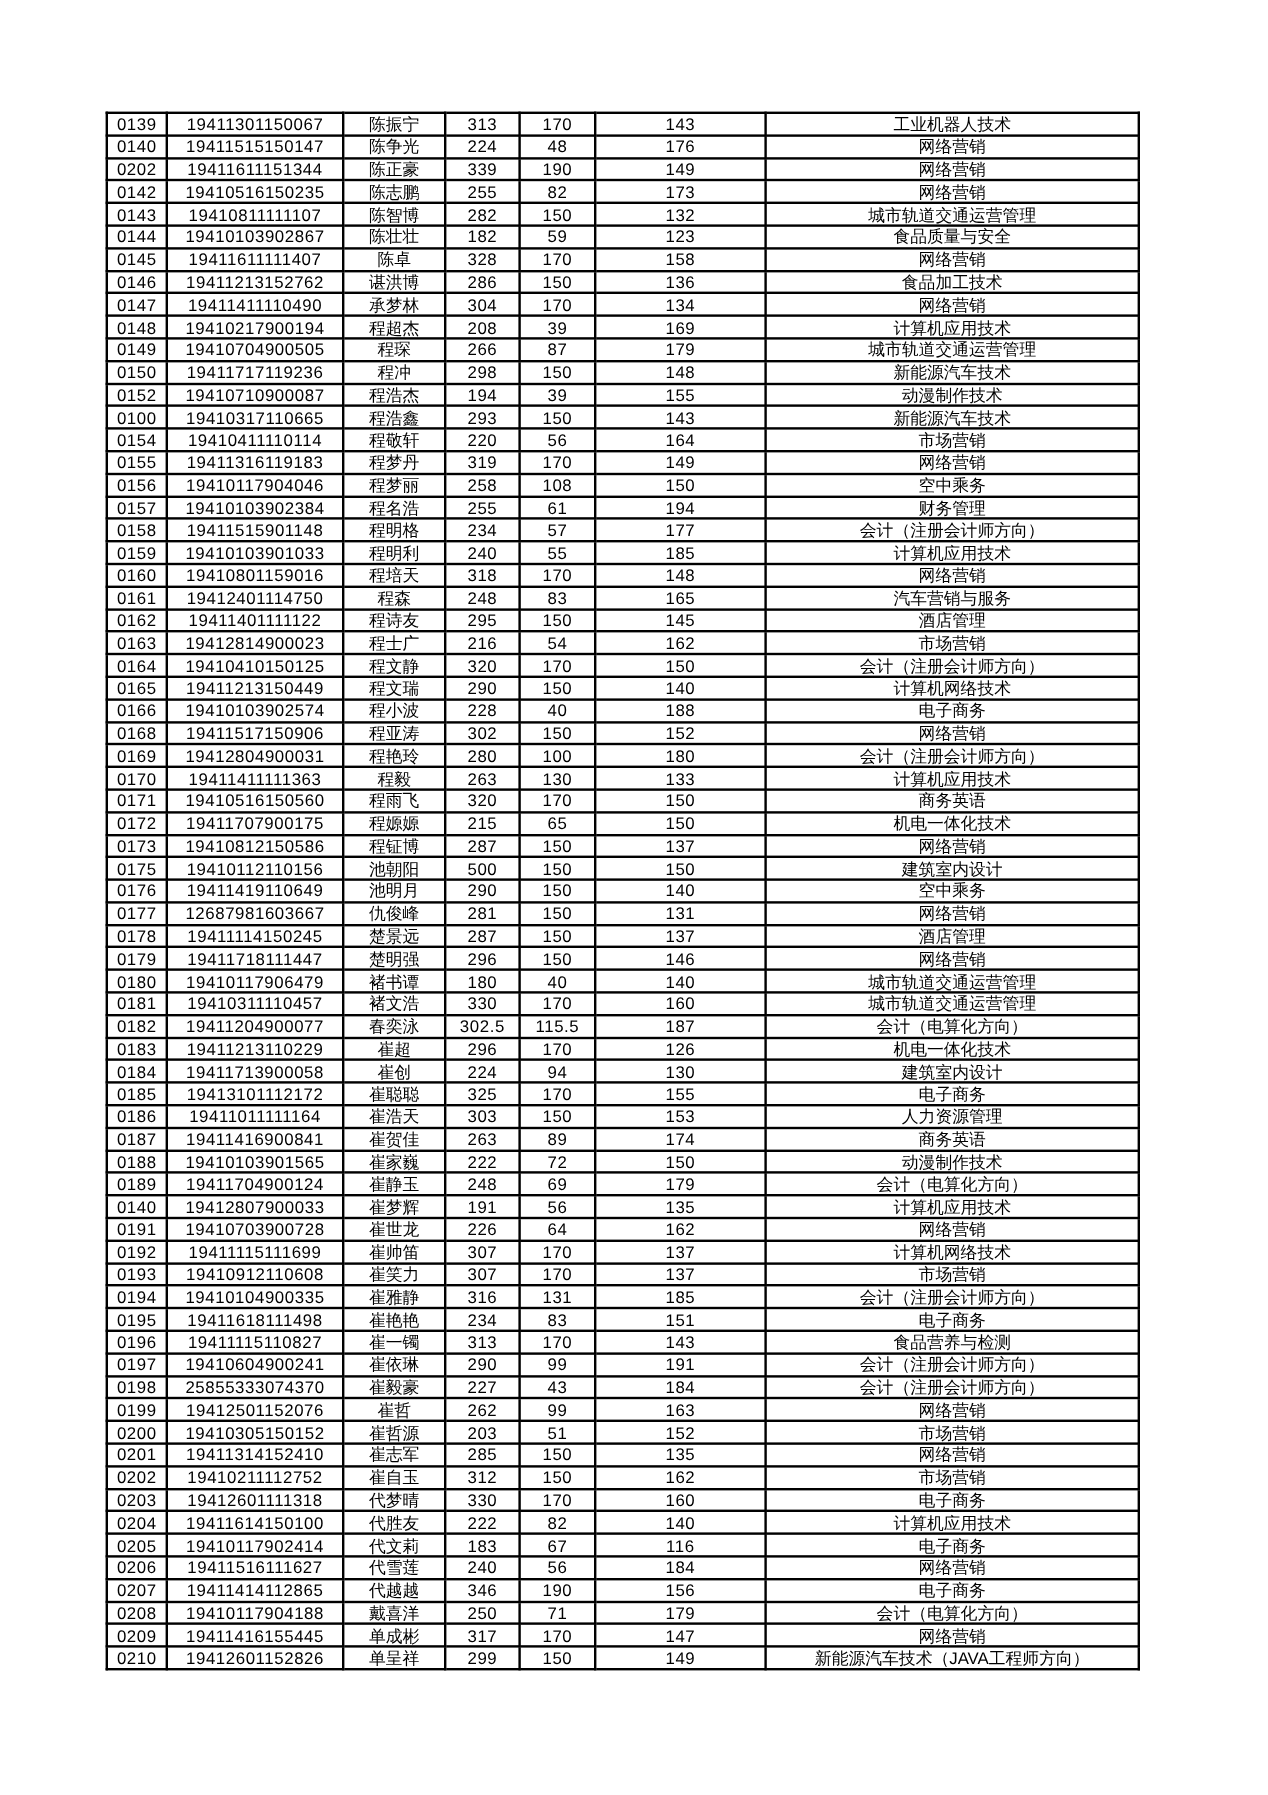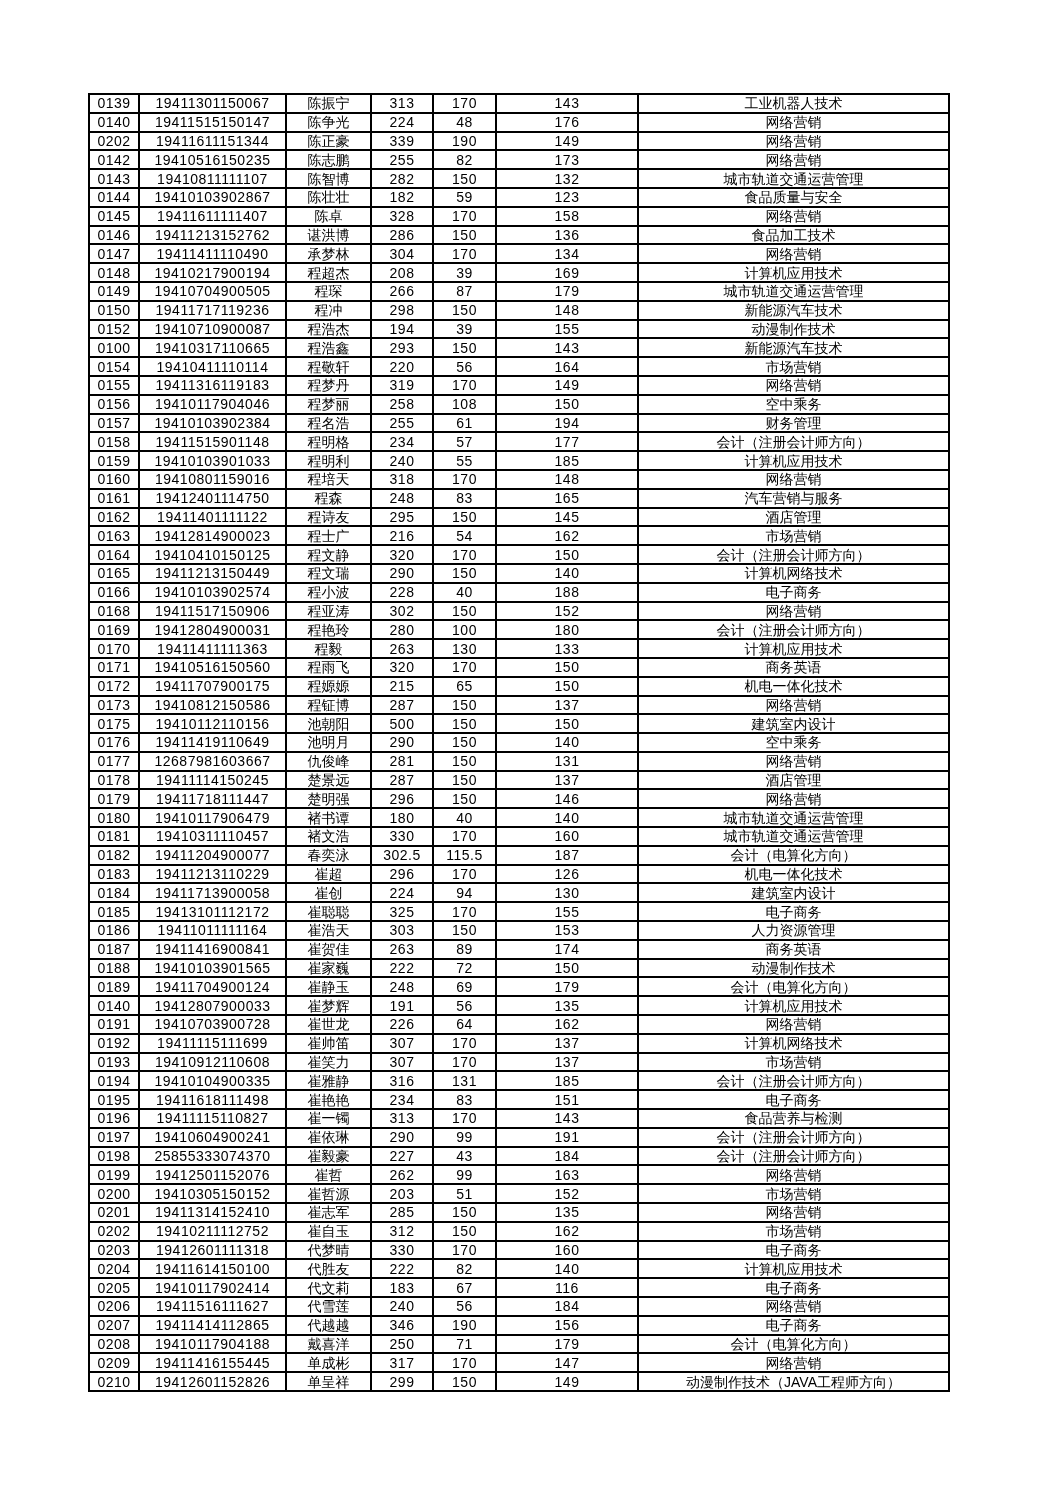--- a/index.html
+++ b/index.html
@@ -676,17 +676,17 @@
           <td class="num">147</td>
           <td class="major">网络营销</td>
         </tr>
         <tr>
           <td class="num">0210</td>
           <td class="num">19412601152826</td>
           <td>单呈祥</td>
           <td class="num">299</td>
           <td class="num">150</td>
           <td class="num">149</td>
-          <td class="major">动漫制作技术（JAVA工程师方向）</td>
+          <td class="major">新能源汽车技术（JAVA工程师方向）</td>
         </tr>
       </tbody>
   </table>
 </div>
 
 </body></html>

